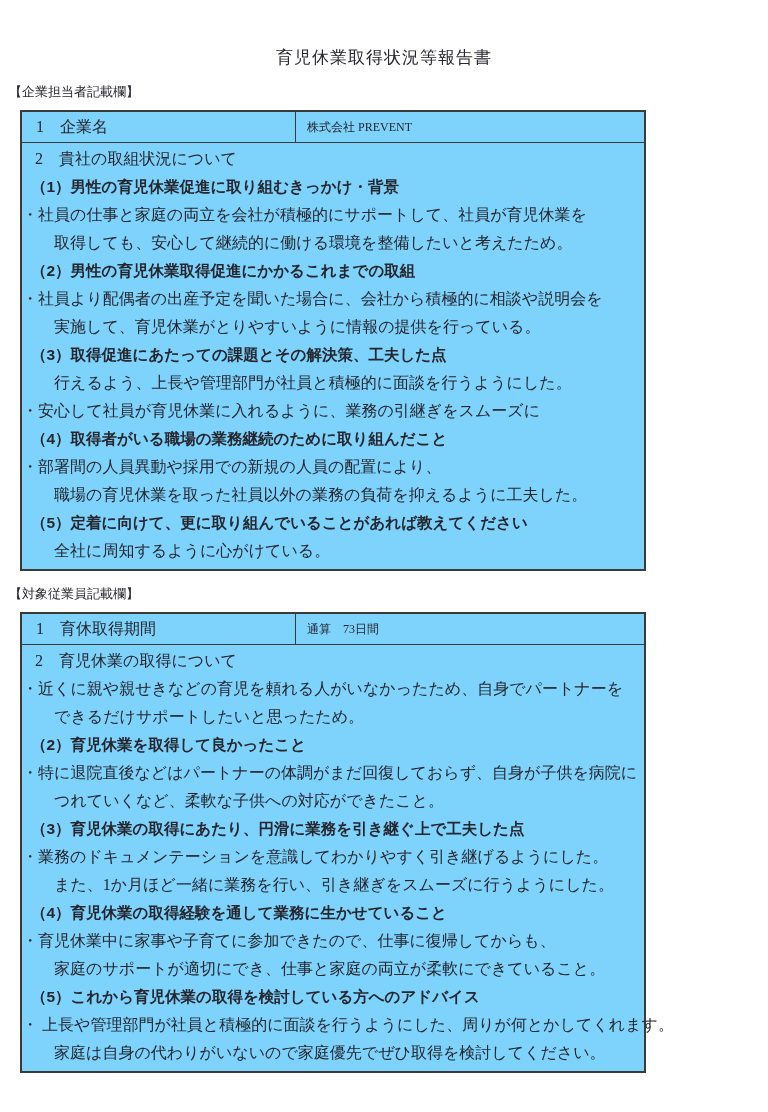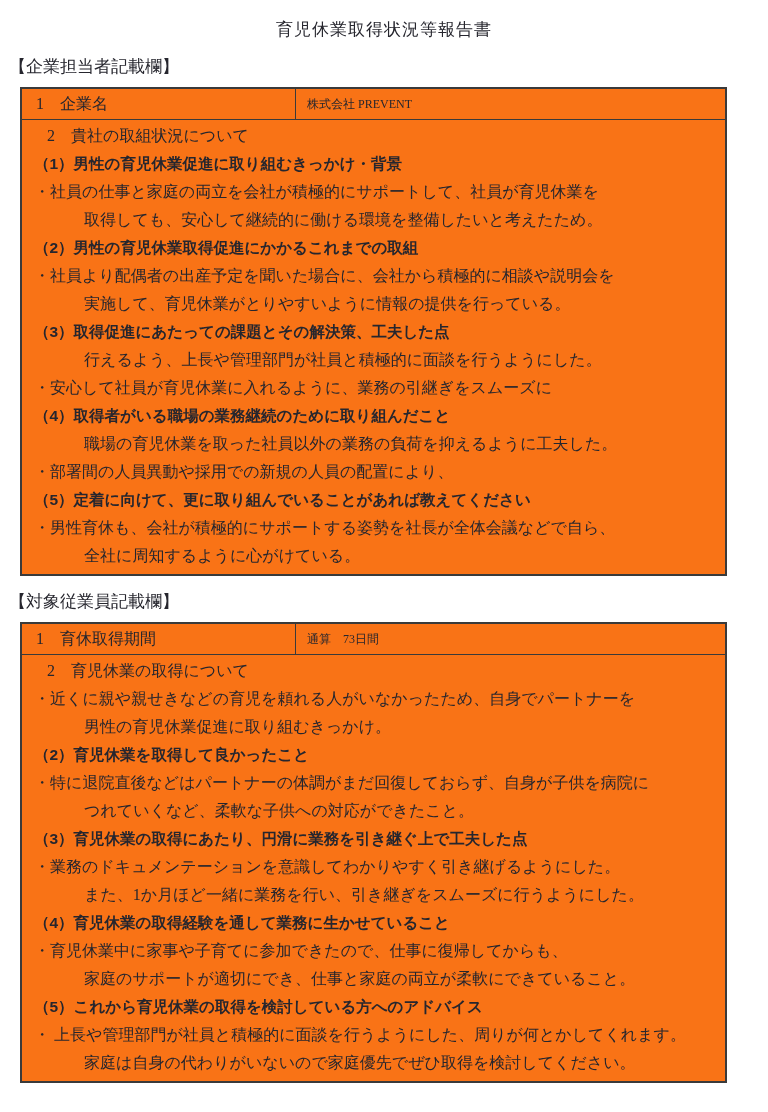--- a/index.html
+++ b/index.html
@@ -10,33 +10,33 @@
   body {
     width: 768px;
     height: 1112px;
     color: #26262e;
     font-family: "Liberation Serif", "DejaVu Serif", serif;
     overflow: hidden;
   }
   .doc-title {
     text-align: center;
     font-size: 17px;
-    padding-top: 18px;
+    padding-top: 46px;
     letter-spacing: 1px;
   }
   .section-label {
-    font-size: 17px;
+    font-size: 13px;
     margin: 14px 0 9px 9px;
   }
   .tbl {
-    width: 707px;
+    width: 626px;
     margin-left: 20px;
     border: 2px solid #3a3a3a;
     box-sizing: border-box;
-    background: #f97316;
+    background: #7dd3fc;
   }
   .row1 {
     display: flex;
     border-bottom: 1px solid #3a3a3a;
     height: 30px;
   }
   .cell-l {
     width: 274px;
     border-right: 1px solid #3a3a3a;
     display: flex;
@@ -47,35 +47,35 @@
   }
   .cell-r {
     flex: 1;
     display: flex;
     align-items: center;
     padding-left: 11px;
     font-size: 12px;
   }
   .tbl-body {
     padding: 2px 0 4px 0;
-    margin-left: 12px;
   }
   .ln {
     font-size: 16px;
     line-height: 28px;
     white-space: nowrap;
   }
   .ln-sec  { padding-left: 13px; }
   .ln-head {
+    padding-left: 9px;
     font-weight: 700;
     font-size: 15.5px;
     font-family: "Liberation Sans", "DejaVu Sans", sans-serif;
   }
   .ln-b { }
-  .ln-c { padding-left: 50px; }
+  .ln-c { padding-left: 32px; }
 </style>
 </head>
 <body>
 
 <div class="doc-title">育児休業取得状況等報告書</div>
 
 <div class="section-label">【企業担当者記載欄】</div>
 
 <div class="tbl">
   <div class="row1">
@@ -91,41 +91,40 @@
 
     <div class="ln ln-head">（2）男性の育児休業取得促進にかかるこれまでの取組</div>
     <div class="ln ln-b">・社員より配偶者の出産予定を聞いた場合に、会社から積極的に相談や説明会を</div>
     <div class="ln ln-c">実施して、育児休業がとりやすいように情報の提供を行っている。</div>
 
     <div class="ln ln-head">（3）取得促進にあたっての課題とその解決策、工夫した点</div>
     <div class="ln ln-c">行えるよう、上長や管理部門が社員と積極的に面談を行うようにした。</div>
     <div class="ln ln-b">・安心して社員が育児休業に入れるように、業務の引継ぎをスムーズに</div>
 
     <div class="ln ln-head">（4）取得者がいる職場の業務継続のために取り組んだこと</div>
+    <div class="ln ln-b">・部署間の人員異動や採用での新規の人員の配置により、</div>
     <div class="ln ln-c">職場の育児休業を取った社員以外の業務の負荷を抑えるように工夫した。</div>
-    <div class="ln ln-b">・部署間の人員異動や採用での新規の人員の配置により、</div>
 
     <div class="ln ln-head">（5）定着に向けて、更に取り組んでいることがあれば教えてください</div>
-    <div class="ln ln-b">・男性育休も、会社が積極的にサポートする姿勢を社長が全体会議などで自ら、</div>
     <div class="ln ln-c">全社に周知するように心がけている。</div>
   </div>
 </div>
 
 <div class="section-label">【対象従業員記載欄】</div>
 
 <div class="tbl">
   <div class="row1">
     <div class="cell-l">1　育休取得期間</div>
     <div class="cell-r">通算　73日間</div>
   </div>
   <div class="tbl-body">
     <div class="ln ln-sec">2　育児休業の取得について</div>
 
     <div class="ln ln-b">・近くに親や親せきなどの育児を頼れる人がいなかったため、自身でパートナーを</div>
-    <div class="ln ln-c">男性の育児休業促進に取り組むきっかけ。</div>
+    <div class="ln ln-c">できるだけサポートしたいと思ったため。</div>
 
     <div class="ln ln-head">（2）育児休業を取得して良かったこと</div>
     <div class="ln ln-b">・特に退院直後などはパートナーの体調がまだ回復しておらず、自身が子供を病院に</div>
     <div class="ln ln-c">つれていくなど、柔軟な子供への対応ができたこと。</div>
 
     <div class="ln ln-head">（3）育児休業の取得にあたり、円滑に業務を引き継ぐ上で工夫した点</div>
     <div class="ln ln-b">・業務のドキュメンテーションを意識してわかりやすく引き継げるようにした。</div>
     <div class="ln ln-c">また、1か月ほど一緒に業務を行い、引き継ぎをスムーズに行うようにした。</div>
 
     <div class="ln ln-head">（4）育児休業の取得経験を通して業務に生かせていること</div>

